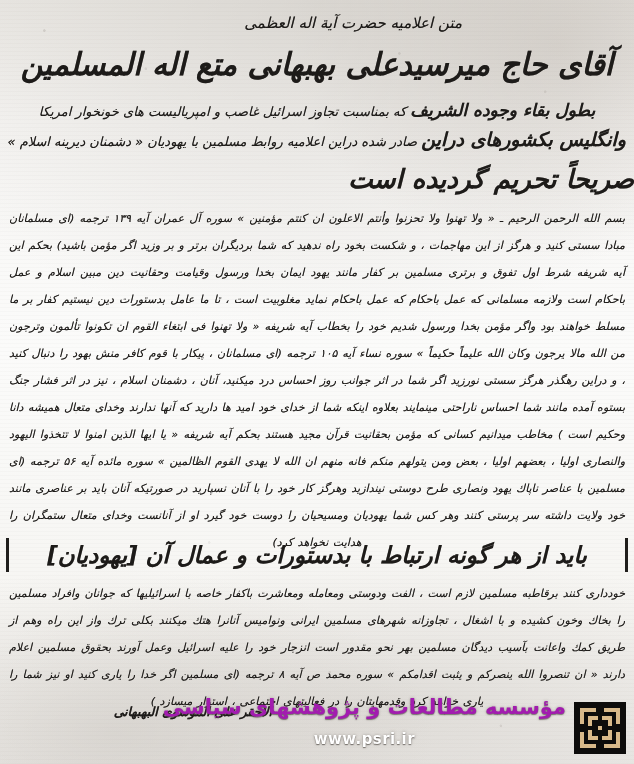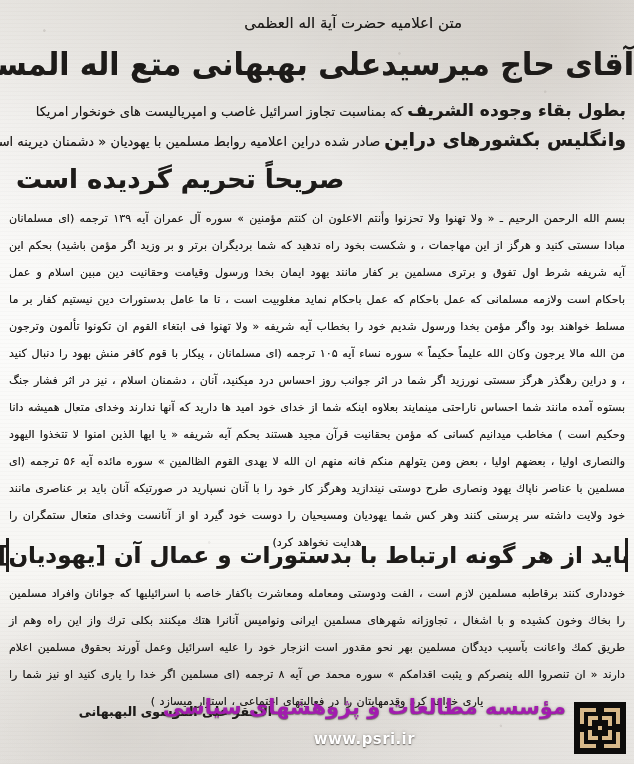--- a/index.html
+++ b/index.html
@@ -54,20 +54,21 @@
   .ink{
     color:#1d1b19;
     text-shadow:0 0 .45px rgba(40,36,32,.55);
     -webkit-font-smoothing:antialiased;
   }
   .content{
     position:absolute;
     inset:0;
     padding:6px 10px;
     box-sizing:border-box;
+    font-style:italic;
   }
 
   
   #masthead{
     position:absolute;top:14px;right:172px;
     font-size:15px;line-height:1.2;
     letter-spacing:.2px;
     white-space:nowrap;
   }
 
@@ -81,29 +82,29 @@
     white-space:nowrap;
     transform:scaleY(1.04);
   }
 
   
   .subline{
     position:absolute;left:8px;right:8px;
     white-space:nowrap;
     line-height:1.2;
   }
-  #subline-1{top:100px;font-size:13px;text-align:right;}
+  #subline-1{top:100px;font-size:13px;text-align:center;}
   #subline-1 .big{font-size:17px;font-weight:700;}
   #subline-2{top:128px;font-size:13px;text-align:center;}
   #subline-2 .big{font-size:19px;font-weight:700;}
 
   
   #decree-line{
     position:absolute;top:164px;left:16px;right:0;
-    text-align:left;
+    text-align:right;
     font-size:26px;font-weight:700;
     line-height:1.2;
     white-space:nowrap;
   }
 
   
   .body-block{
     position:absolute;left:9px;right:9px;
     font-size:11.1px;
     line-height:27px;

